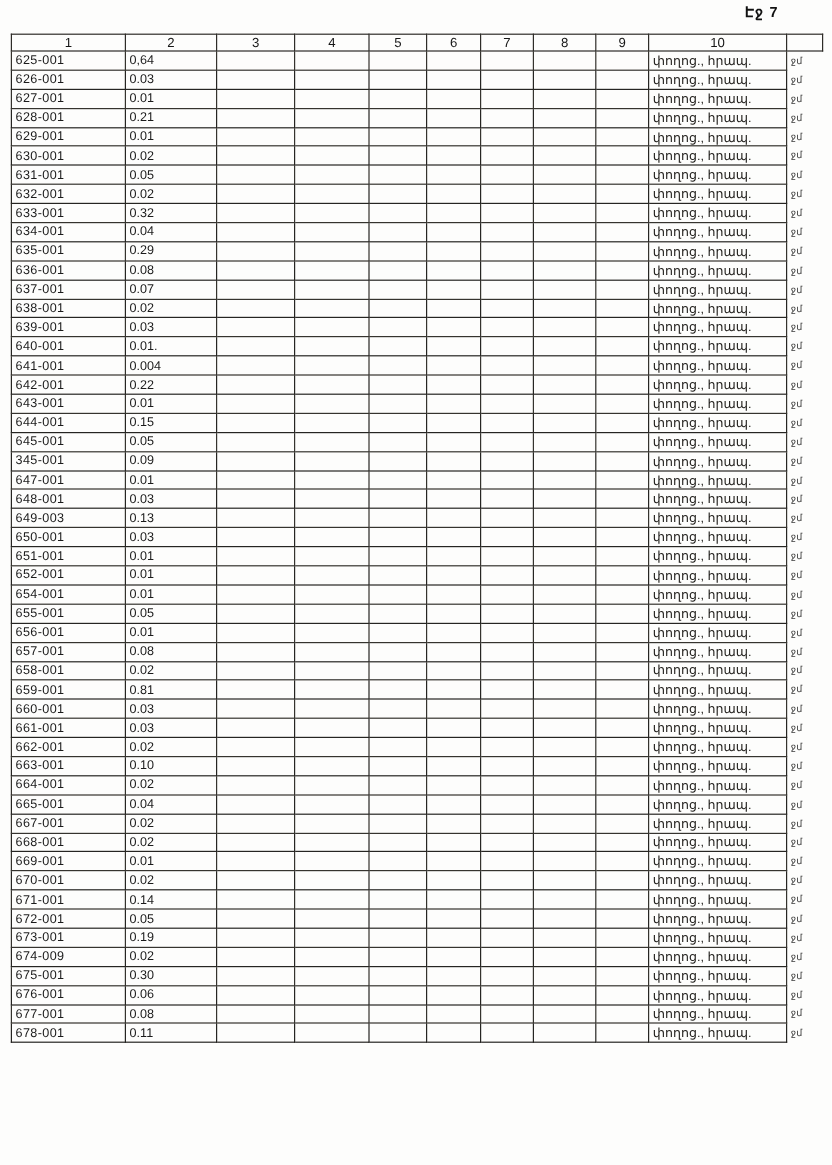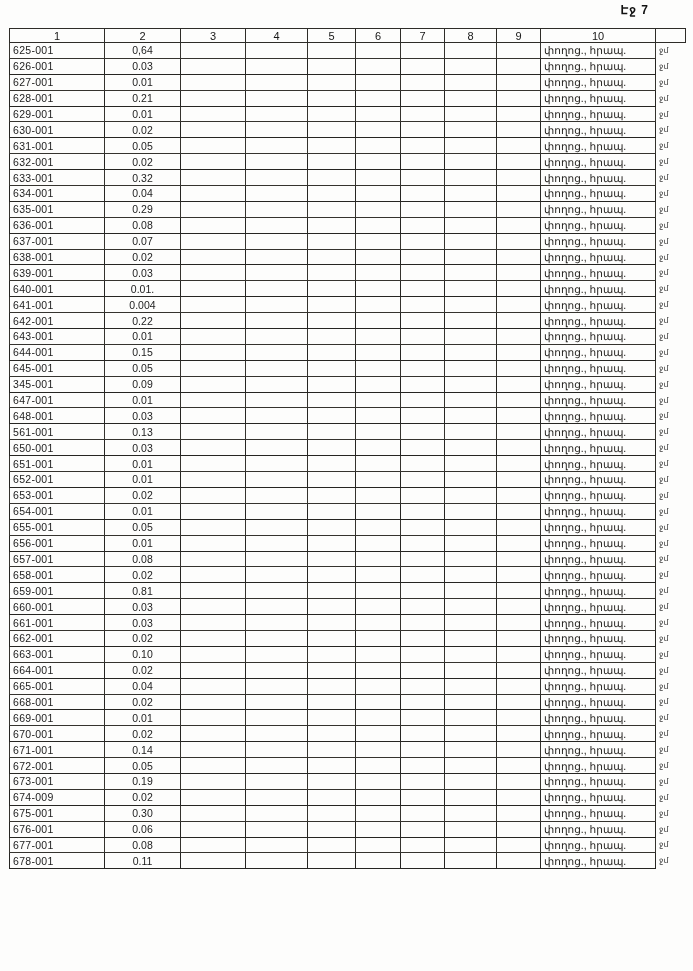--- a/index.html
+++ b/index.html
@@ -44,21 +44,21 @@
     font-weight: normal;
     box-sizing: border-box;
   }
   table.sheet th {
     text-align: center;
     font-size: 11px;
     height: 14px;
     color: #161616;
   }
   td.c1 { text-align: left; padding-left: 4px; letter-spacing: 0.3px; }
-  td.c2 { text-align: center; }
+  td.c2 { }
   td.c10 { text-align: left; padding-left: 5px; color: #23211e; margin-top: 20px; }
   td.edge, th.edge {
     border: none;
     background: transparent;
     font-size: 8px;
     color: #3a3a3a;
     text-align: left;
     padding-left: 9px;
     letter-spacing: 0px;
     margin-top: 44px;
@@ -411,21 +411,21 @@
           <td class="c4"></td>
           <td class="c5"></td>
           <td class="c6"></td>
           <td class="c7"></td>
           <td class="c8"></td>
           <td class="c9"></td>
           <td class="c10">փողոց., հրապ.</td>
           <td class="edge">ջմ</td>
         </tr>
         <tr>
-          <td class="c1">561-001</td>
+          <td class="c1">649-003</td>
           <td class="c2">0.13</td>
           <td class="c3"></td>
           <td class="c4"></td>
           <td class="c5"></td>
           <td class="c6"></td>
           <td class="c7"></td>
           <td class="c8"></td>
           <td class="c9"></td>
           <td class="c10">փողոց., հրապ.</td>
           <td class="edge">ջմ</td>
@@ -463,33 +463,20 @@
           <td class="c4"></td>
           <td class="c5"></td>
           <td class="c6"></td>
           <td class="c7"></td>
           <td class="c8"></td>
           <td class="c9"></td>
           <td class="c10">փողոց., հրապ.</td>
           <td class="edge">ջմ</td>
         </tr>
         <tr>
-          <td class="c1">653-001</td>
-          <td class="c2">0.02</td>
-          <td class="c3"></td>
-          <td class="c4"></td>
-          <td class="c5"></td>
-          <td class="c6"></td>
-          <td class="c7"></td>
-          <td class="c8"></td>
-          <td class="c9"></td>
-          <td class="c10">փողոց., հրապ.</td>
-          <td class="edge">ջմ</td>
-        </tr>
-        <tr>
           <td class="c1">654-001</td>
           <td class="c2">0.01</td>
           <td class="c3"></td>
           <td class="c4"></td>
           <td class="c5"></td>
           <td class="c6"></td>
           <td class="c7"></td>
           <td class="c8"></td>
           <td class="c9"></td>
           <td class="c10">փողոց., հրապ.</td>
@@ -621,20 +608,33 @@
           <td class="c6"></td>
           <td class="c7"></td>
           <td class="c8"></td>
           <td class="c9"></td>
           <td class="c10">փողոց., հրապ.</td>
           <td class="edge">ջմ</td>
         </tr>
         <tr>
           <td class="c1">665-001</td>
           <td class="c2">0.04</td>
+          <td class="c3"></td>
+          <td class="c4"></td>
+          <td class="c5"></td>
+          <td class="c6"></td>
+          <td class="c7"></td>
+          <td class="c8"></td>
+          <td class="c9"></td>
+          <td class="c10">փողոց., հրապ.</td>
+          <td class="edge">ջմ</td>
+        </tr>
+        <tr>
+          <td class="c1">667-001</td>
+          <td class="c2">0.02</td>
           <td class="c3"></td>
           <td class="c4"></td>
           <td class="c5"></td>
           <td class="c6"></td>
           <td class="c7"></td>
           <td class="c8"></td>
           <td class="c9"></td>
           <td class="c10">փողոց., հրապ.</td>
           <td class="edge">ջմ</td>
         </tr>

